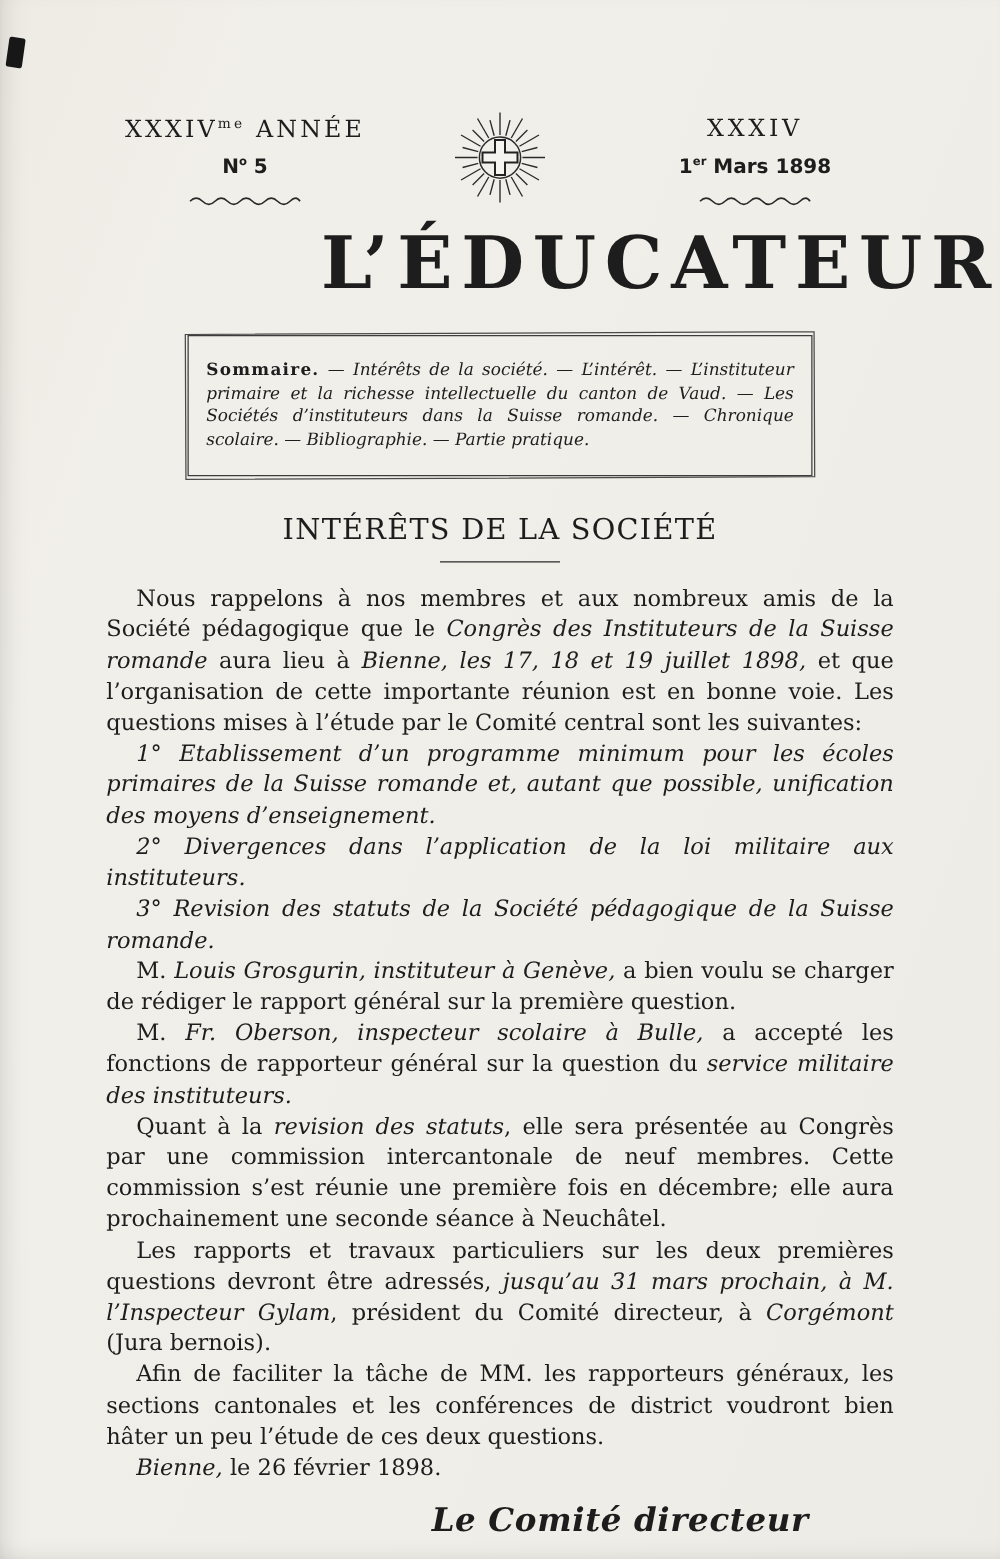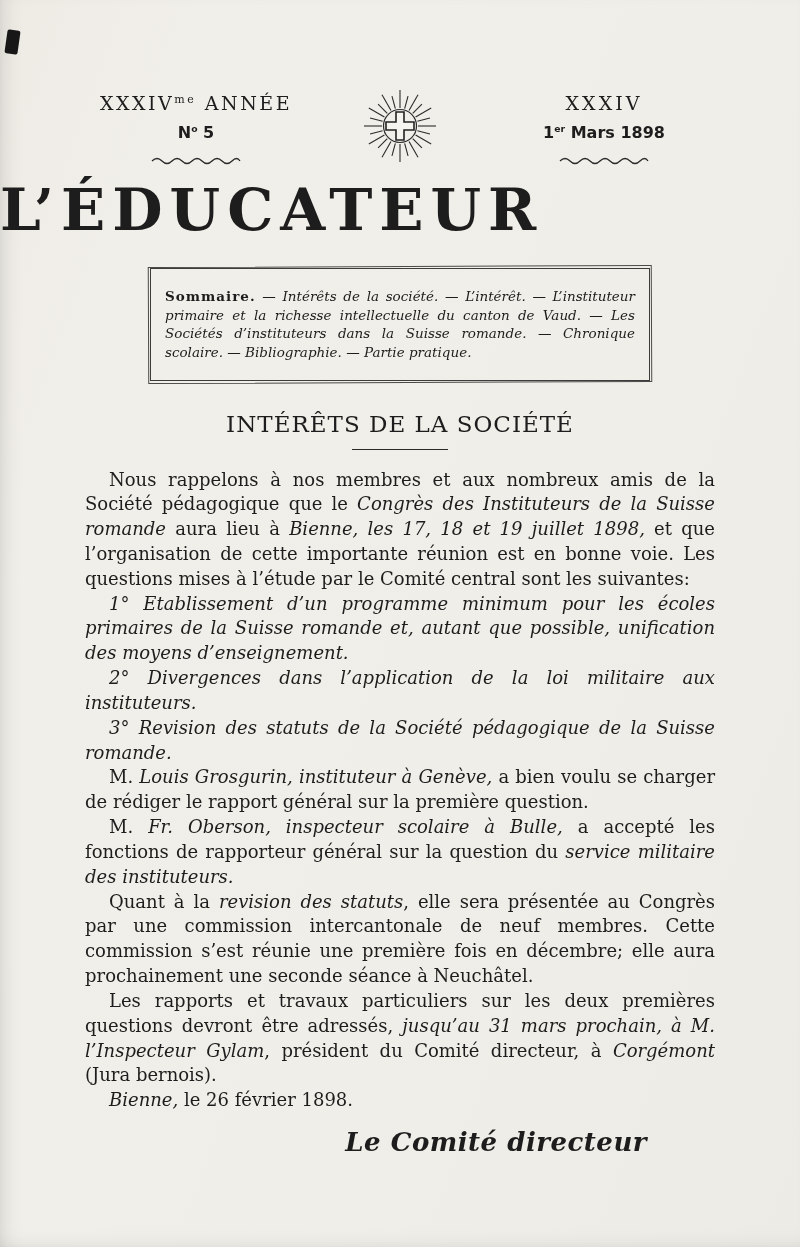--- a/index.html
+++ b/index.html
@@ -34,21 +34,21 @@
     font-family: "DejaVu Sans", sans-serif;
     font-weight: 700; font-size: 16px; margin-top: 9px; white-space: nowrap;
   }
   .city { font-size: 19px; letter-spacing: 3px; white-space: nowrap; }
   sup { font-size: 58%; vertical-align: super; }
   .squiggle { display: block; margin: 14px auto 0; }
   .emblem { width: 80px; height: 80px; margin-top: -2px; }
 
   
   .title {
-    margin: 10px 0 0; text-align: left;
+    margin: 10px 0 0; text-align: right;
     font-size: 58px; font-weight: 700; letter-spacing: 7px;
     font-family: "DejaVu Serif", serif;
   }
 
   
   .sommaire {
     position: relative;
     width: 500px; margin: 24px auto 0;
     padding: 18px 14px;
     font-size: 13.5px; font-style: italic;
@@ -156,18 +156,19 @@
 
   <div class="body-col">
       <p class="para"><span>Nous rappelons à nos membres et aux nombreux amis de la Société pédagogique que le </span><span class="it">Congrès des Instituteurs de la Suisse romande</span><span> aura lieu à </span><span class="it">Bienne, les 17, 18 et 19 juillet 1898,</span><span> et que l’organisation de cette importante réunion est en bonne voie. Les questions mises à l’étude par le Comité central sont les suivantes:</span></p>
       <p class="para"><span class="it">1° Etablissement d’un programme minimum pour les écoles primaires de la Suisse romande et, autant que possible, unification des moyens d’enseignement.</span></p>
       <p class="para"><span class="it">2° Divergences dans l’application de la loi militaire aux instituteurs.</span></p>
       <p class="para"><span class="it">3° Revision des statuts de la Société pédagogique de la Suisse romande.</span></p>
       <p class="para"><span>M. </span><span class="it">Louis Grosgurin, instituteur à Genève,</span><span> a bien voulu se charger de rédiger le rapport général sur la première question.</span></p>
       <p class="para"><span>M. </span><span class="it">Fr. Oberson, inspecteur scolaire à Bulle,</span><span> a accepté les fonctions de rapporteur général sur la question du </span><span class="it">service militaire des instituteurs.</span></p>
       <p class="para"><span>Quant à la </span><span class="it">revision des statuts</span><span>, elle sera présentée au Congrès par une commission intercantonale de neuf membres. Cette commission s’est réunie une première fois en décembre; elle aura prochainement une seconde séance à Neuchâtel.</span></p>
       <p class="para"><span>Les rapports et travaux particuliers sur les deux premières questions devront être adressés, </span><span class="it">jusqu’au 31 mars prochain, à M. l’Inspecteur Gylam</span><span>, président du Comité directeur, à </span><span class="it">Corgémont</span><span> (Jura bernois).</span></p>
+      <p class="para"><span>Afin de faciliter la tâche de MM. les rapporteurs généraux, les sections cantonales et les conférences de district voudront bien hâter un peu l’étude de ces deux questions.</span></p>
       <p class="para"><span class="it">Bienne,</span><span> le 26 février 1898.</span></p>
     </div>
 
   <div class="signature">Le Comité directeur</div>
 
 </div>
 
 </body></html>

